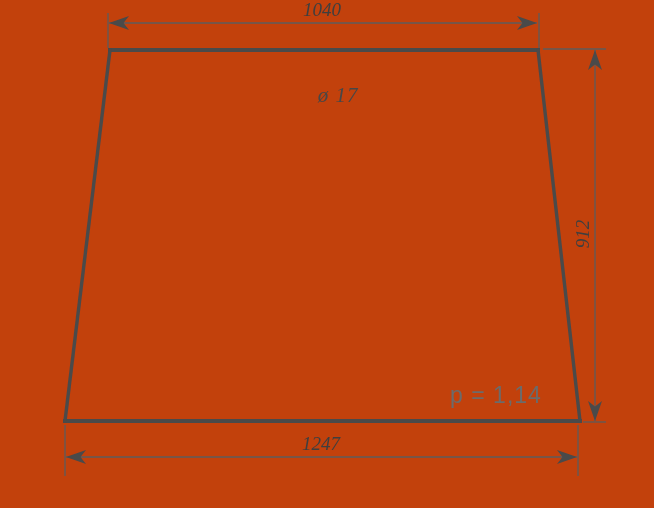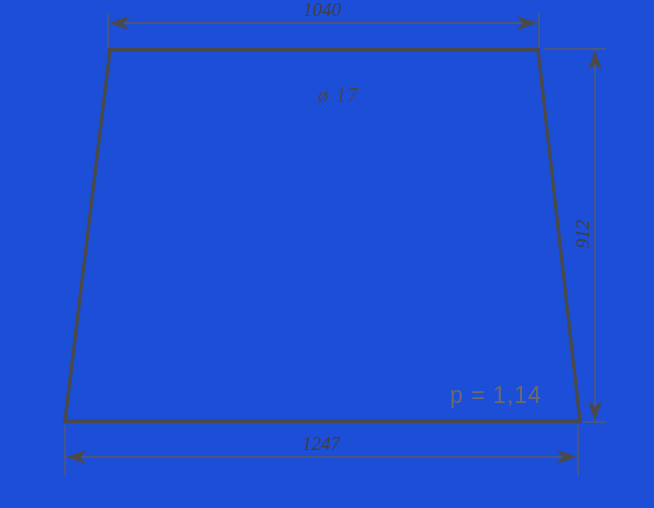--- a/index.html
+++ b/index.html
@@ -1,20 +1,20 @@
 <!DOCTYPE html>
 <html><head>
 <meta charset="utf-8">
 <style>
   html, body { margin: 0; padding: 0; }
   .stage {
     position: relative;
     width: 654px;
     height: 508px;
-    background: #1d4ed8;
+    background: #c2410c;
     overflow: hidden;
     font-family: "Liberation Serif", serif;
   }
   svg { display: block; }
   .edge {
     stroke: #4a4a4a;
     stroke-linecap: square;
     fill: none;
   }
   .edge-h { stroke-width: 4; }

